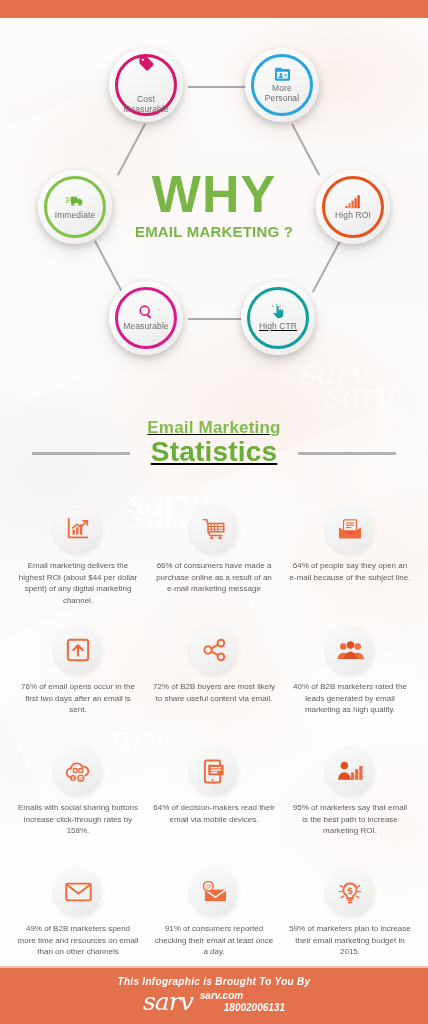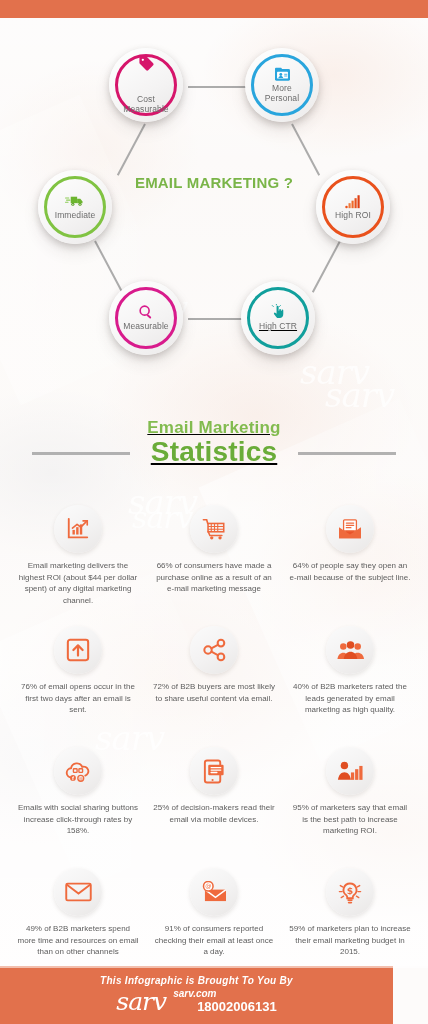--- a/index.html
+++ b/index.html
@@ -156,38 +156,38 @@
     color: #5d5d5d;
     text-align: center;
     padding: 0 7px;
     min-height: 52px;
   }
   .row-gap { height: 14px; }
 
   
   .footer {
     position: absolute; left: 0; bottom: 0;
-    width: 393px; height: 58px;
+    width: 428px; height: 58px;
     background: #e2714c;
     display: flex; flex-direction: column;
     align-items: center; justify-content: center;
   }
   .footer .f-line {
     font-size: 10px; font-weight: bold; font-style: italic;
     color: #ffffff; letter-spacing: .3px; margin-bottom: 2px;
   }
   .footer .f-brand { display: flex; align-items: center; gap: 7px; }
   .footer .f-logo {
     font-family: "DejaVu Serif", serif;
     font-style: italic; font-size: 25px; color: #ffffff;
     letter-spacing: -1px; line-height: 1;
   }
   .footer .f-meta { display:flex; flex-direction: column; line-height: 1.15; }
   .footer .f-site { font-size: 10px; font-weight: bold; font-style: italic; color: #fff; }
-  .footer .f-phone { font-size: 13px; font-weight: bold; color: #fff; margin-left: 24px; }
+  .footer .f-phone { font-size: 10px; font-weight: bold; font-style: italic; color: #fff; margin-left: 24px; }
   .footer .f-sep { position:absolute; top:0; left:0; width:428px; height:2px; background:#ffffff; opacity:.55; }
 </style>
 </head>
 <body>
 
 <div id="page">
 
   <div class="bg-layer bg-photo"></div>
   <div class="bg-layer bg-veil"></div>
   <div class="bg-streak" style="left:-40px; top:120px; width:180px; height:260px;"></div>
@@ -297,20 +297,21 @@
           <svg width="16" height="16" viewBox="0 0 20 20">
               <path d="M8.2 9.2V3.4a1.3 1.3 0 0 1 2.6 0v5.1h.7V7.3a1.1 1.1 0 0 1 2.2 0v1.4h.7V8a1.1 1.1 0 0 1 2.2 0v4.6c0 3-1.8 5-4.4 5h-1.4c-1.4 0-2.2-.5-3-1.5l-2.6-3.4a1.2 1.2 0 0 1 1.8-1.6l1.2 1.2z" fill="#119f9c"></path>
               <path d="M4.2 3.2 2.9 1.9M8 1.2V0M11.7 3.2 13 1.9" stroke="#119f9c" stroke-width="1.1" stroke-linecap="round" fill="none"></path>
             </svg>
         </span>
         <span class="node-label">High CTR</span>
       </div>
     </div>
 
     <div class="why-center" style="top:152px;">
+      <div class="why-big">WHY</div>
       <div class="why-sub">EMAIL MARKETING ?</div>
     </div>
   </div>
 
   <div class="rule left"></div>
   <div class="rule right"></div>
   <div class="stats-head">
     <div class="line1">Email Marketing</div>
     <div class="line2">Statistics</div>
   </div>
@@ -415,21 +416,21 @@
 
     <div class="cell">
       <div class="iconwrap">
         <svg width="22" height="25" viewBox="0 0 22 26">
             <rect x="1.5" y="1.5" width="16" height="23" rx="2.3" fill="none" stroke="#ef6a3d" stroke-width="2"></rect>
             <circle cx="9.5" cy="21.8" r="1.1" fill="#ef6a3d"></circle>
             <rect x="5" y="6" width="16" height="11" rx="1.2" fill="#ef6a3d"></rect>
             <path d="M8 9h10M8 11.5h10M8 14h6" stroke="#fff" stroke-width="1.4" stroke-linecap="round"></path>
           </svg>
       </div>
-      <div class="txt">25% of decision-makers read their email via mobile devices.</div>
+      <div class="txt">64% of decision-makers read their email via mobile devices.</div>
     </div>
 
     <div class="cell">
       <div class="iconwrap">
         <svg width="26" height="23" viewBox="0 0 28 24">
             <circle cx="8" cy="5.5" r="4" fill="#e04e22"></circle>
             <path d="M1 21c.6-5.4 3.6-8.3 7-8.3s6.4 2.9 7 8.3z" fill="#e04e22"></path>
             <rect x="15" y="13" width="3.5" height="8" fill="#ef6a3d"></rect>
             <rect x="19.5" y="9.5" width="3.5" height="11.5" fill="#ef6a3d"></rect>
             <rect x="24" y="6" width="3.5" height="15" fill="#ef6a3d"></rect>

